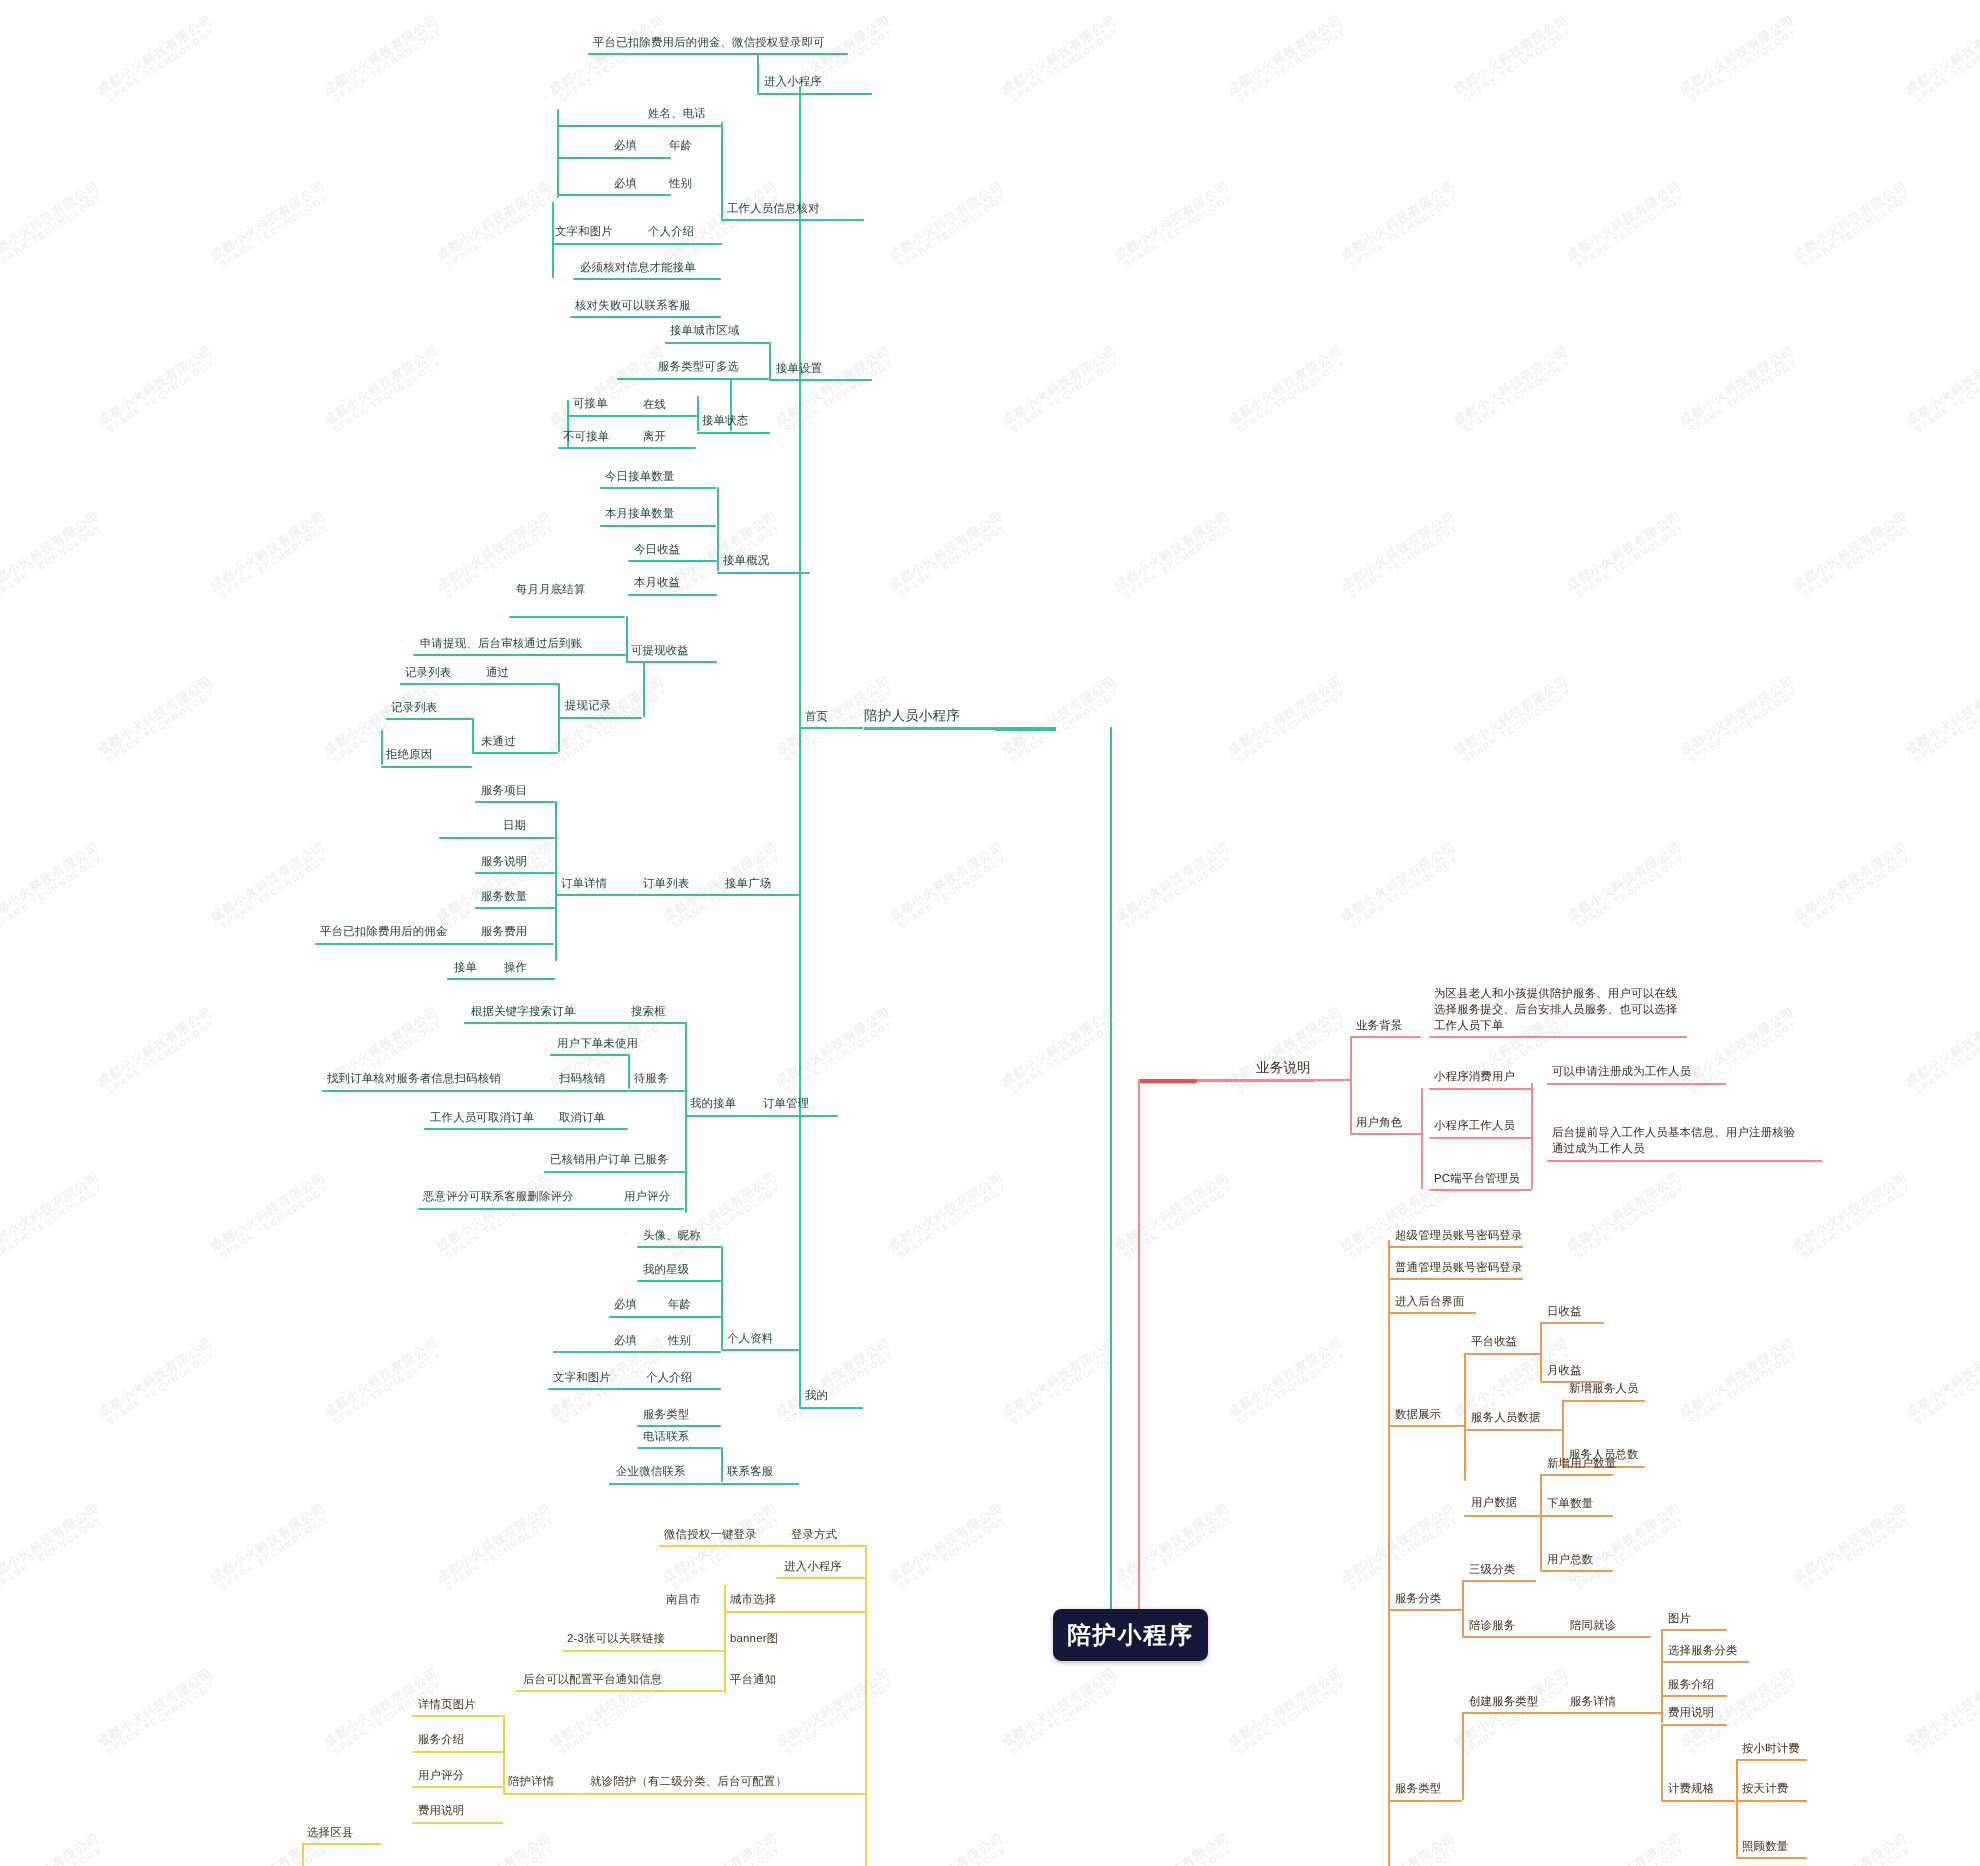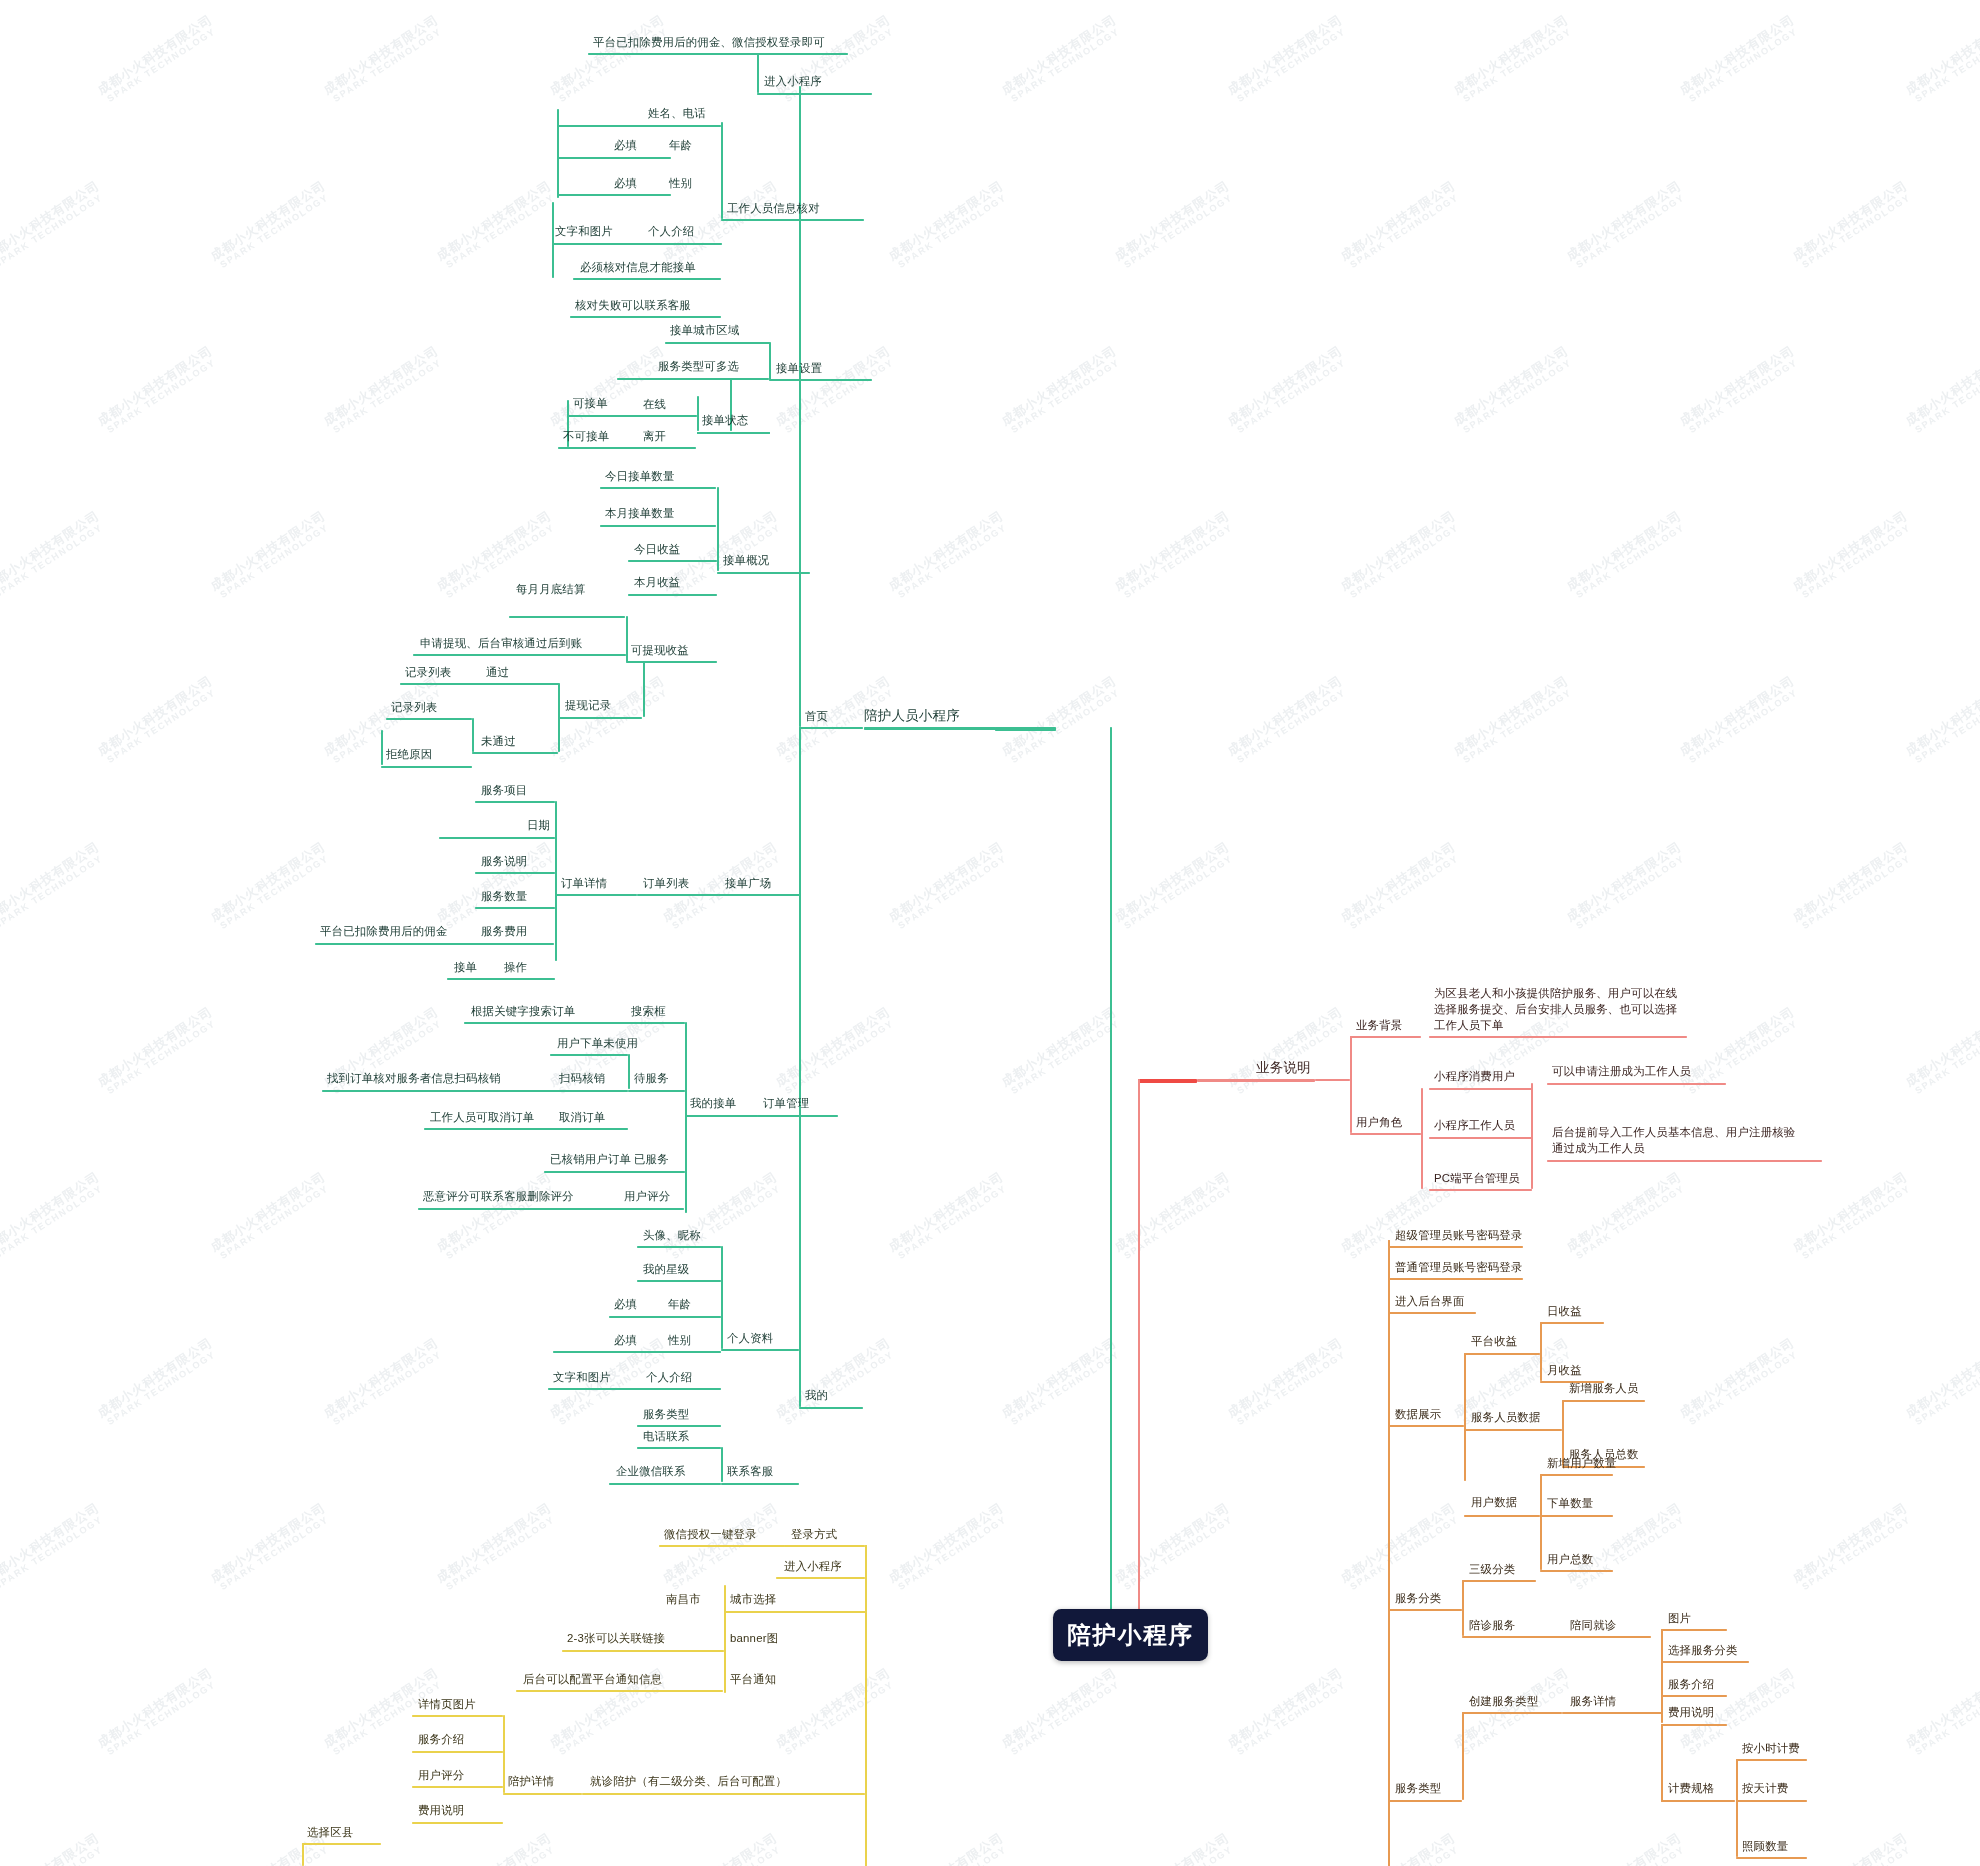--- a/index.html
+++ b/index.html
@@ -701,21 +701,21 @@
       <div class="node green" style="left: 565px; top: 697px; line-height: 16px;">提现记录</div>
       <div class="node green" style="left: 486px; top: 664px; line-height: 16px;">通过</div>
       <div class="node green" style="left: 405px; top: 664px; line-height: 16px;">记录列表</div>
       <div class="node green" style="left: 481px; top: 733px; line-height: 16px;">未通过</div>
       <div class="node green" style="left: 391px; top: 699px; line-height: 16px;">记录列表</div>
       <div class="node green" style="left: 386px; top: 746px; line-height: 16px;">拒绝原因</div>
       <div class="node green" style="left: 725px; top: 875px; line-height: 16px;">接单广场</div>
       <div class="node green" style="left: 643px; top: 875px; line-height: 16px;">订单列表</div>
       <div class="node green" style="left: 561px; top: 875px; line-height: 16px;">订单详情</div>
       <div class="node green" style="left: 481px; top: 782px; line-height: 16px;">服务项目</div>
-      <div class="node green" style="left: 503px; top: 817px; line-height: 16px; margin-left: 24px;">日期</div>
+      <div class="node green" style="left: 503px; top: 817px; line-height: 16px;">日期</div>
       <div class="node green" style="left: 481px; top: 853px; line-height: 16px;">服务说明</div>
       <div class="node green" style="left: 481px; top: 888px; line-height: 16px;">服务数量</div>
       <div class="node green" style="left: 481px; top: 923px; line-height: 16px;">服务费用</div>
       <div class="node green" style="left: 320px; top: 923px; line-height: 16px;">平台已扣除费用后的佣金</div>
       <div class="node green" style="left: 504px; top: 959px; line-height: 16px;">操作</div>
       <div class="node green" style="left: 454px; top: 959px; line-height: 16px;">接单</div>
       <div class="node green" style="left: 763px; top: 1095px; line-height: 16px;">订单管理</div>
       <div class="node green" style="left: 690px; top: 1095px; line-height: 16px;">我的接单</div>
       <div class="node green" style="left: 631px; top: 1003px; line-height: 16px;">搜索框</div>
       <div class="node green" style="left: 471px; top: 1003px; line-height: 16px;">根据关键字搜索订单</div>

